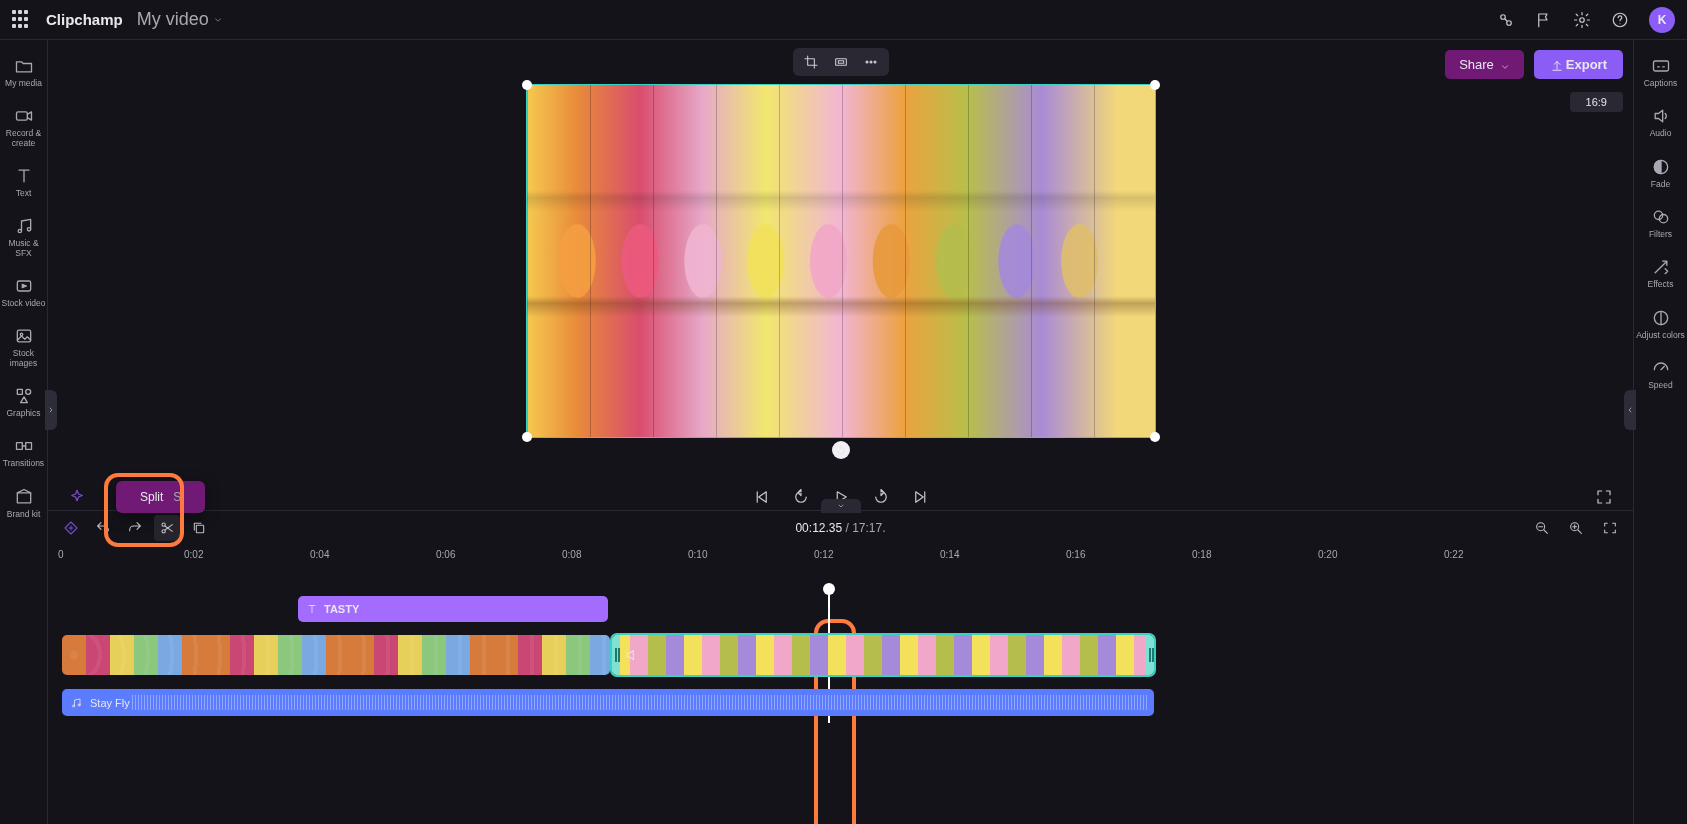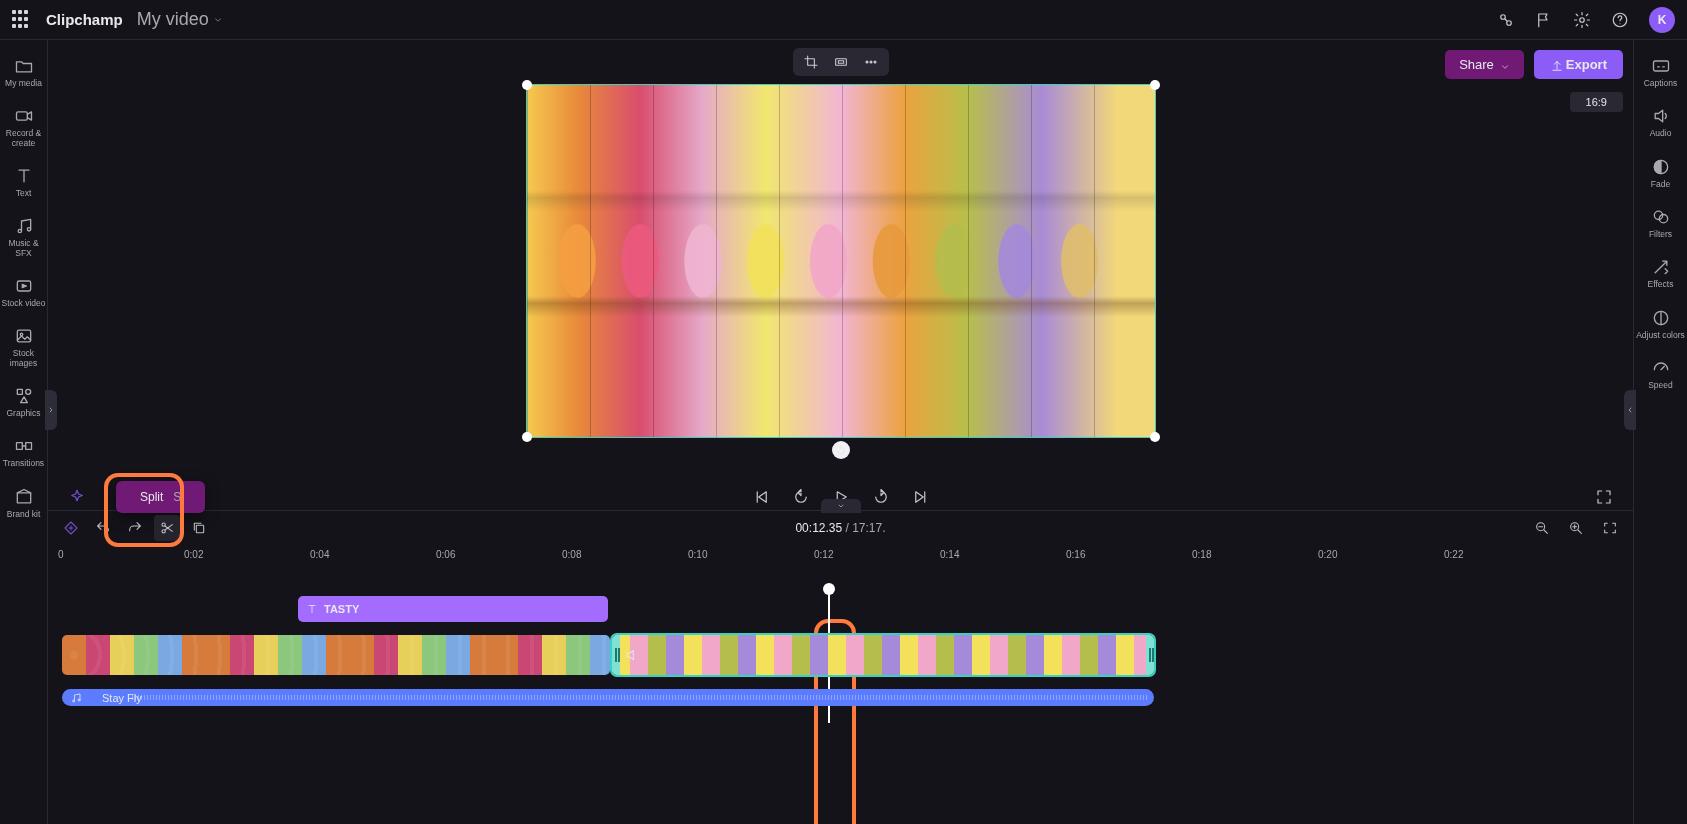--- a/index.html
+++ b/index.html
@@ -95,21 +95,21 @@
   .track-video{height:42px}
   .vclip{position:absolute;height:40px;border-radius:5px;overflow:hidden;cursor:pointer}
   .vclip1{left:4px;width:548px;background:repeating-linear-gradient(90deg,#d67b3c 0 24px,#c94772 24px 48px,#e8cf5a 48px 72px,#8bc77d 72px 96px,#7aa9e2 96px 120px,#d67b3c 120px 144px)}
   .vclip1::after{content:"";position:absolute;inset:0;background:repeating-radial-gradient(circle at 12px 20px,#fff1 0 4px,transparent 4px 24px)}
   .vclip2{left:554px;width:542px;outline:2px solid #3ad1c5;background:repeating-linear-gradient(90deg,#f3e15b 0 18px,#f0a7c8 18px 36px,#b5bd4c 36px 54px,#a58ada 54px 72px)}
   .vclip2 .grip{position:absolute;top:0;bottom:0;width:8px;background:#7fe0d4;display:flex;align-items:center;justify-content:center}
   .vclip2 .grip-l{left:0;border-radius:5px 0 0 5px}
   .vclip2 .grip-r{right:0;border-radius:0 5px 5px 0}
   .vclip2 .grip::after{content:"";width:2px;height:14px;background:#1a7a70;box-shadow:3px 0 #1a7a70}
   .vclip2 .vol{position:absolute;left:12px;top:12px;width:16px;height:16px;opacity:.9}
-  .track-audio .aclip{position:absolute;left:4px;width:1092px;height:17px;top:6px;background:var(--audio);border-radius:12px;display:flex;align-items:center;gap:20px;padding:0 8px;font-size:11px;cursor:pointer;overflow:hidden}
+  .track-audio .aclip{position:absolute;left:4px;width:1092px;height:27px;top:6px;background:var(--audio);border-radius:5px;display:flex;align-items:center;gap:8px;padding:0 8px;font-size:11px;cursor:pointer;overflow:hidden}
   .aclip::after{content:"";position:absolute;left:70px;right:6px;top:6px;bottom:6px;background:repeating-linear-gradient(90deg,rgba(255,255,255,.55) 0 1px,transparent 1px 3px);opacity:.6}
   
   .playhead{position:absolute;top:0;bottom:0;left:780px;width:2px;background:#fff;pointer-events:none}
   .playhead::before{content:"";position:absolute;top:-6px;left:-5px;width:12px;height:12px;background:#fff;border-radius:50%}
   svg{stroke:currentColor;fill:none;stroke-width:1.6;stroke-linecap:round;stroke-linejoin:round}
 </style>
 </head>
 <body>
 
 <div class="topbar">

